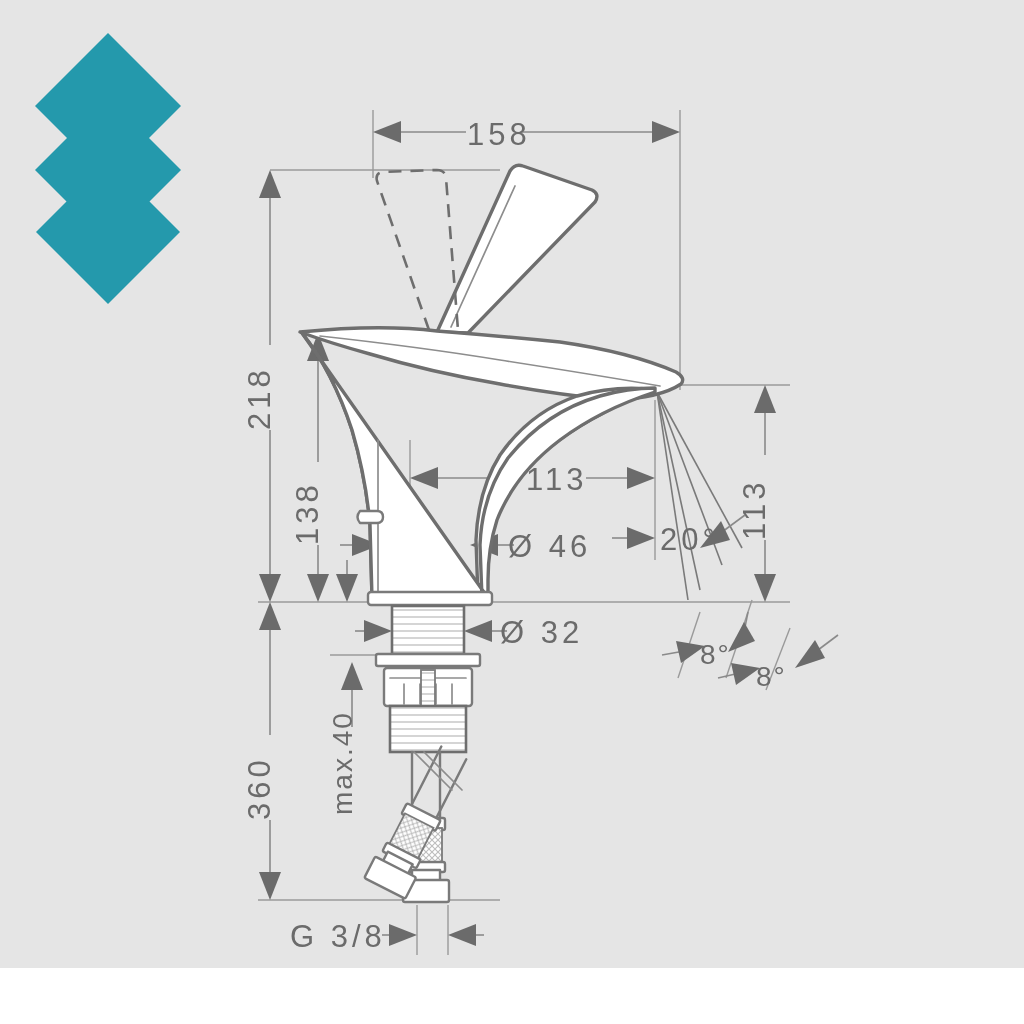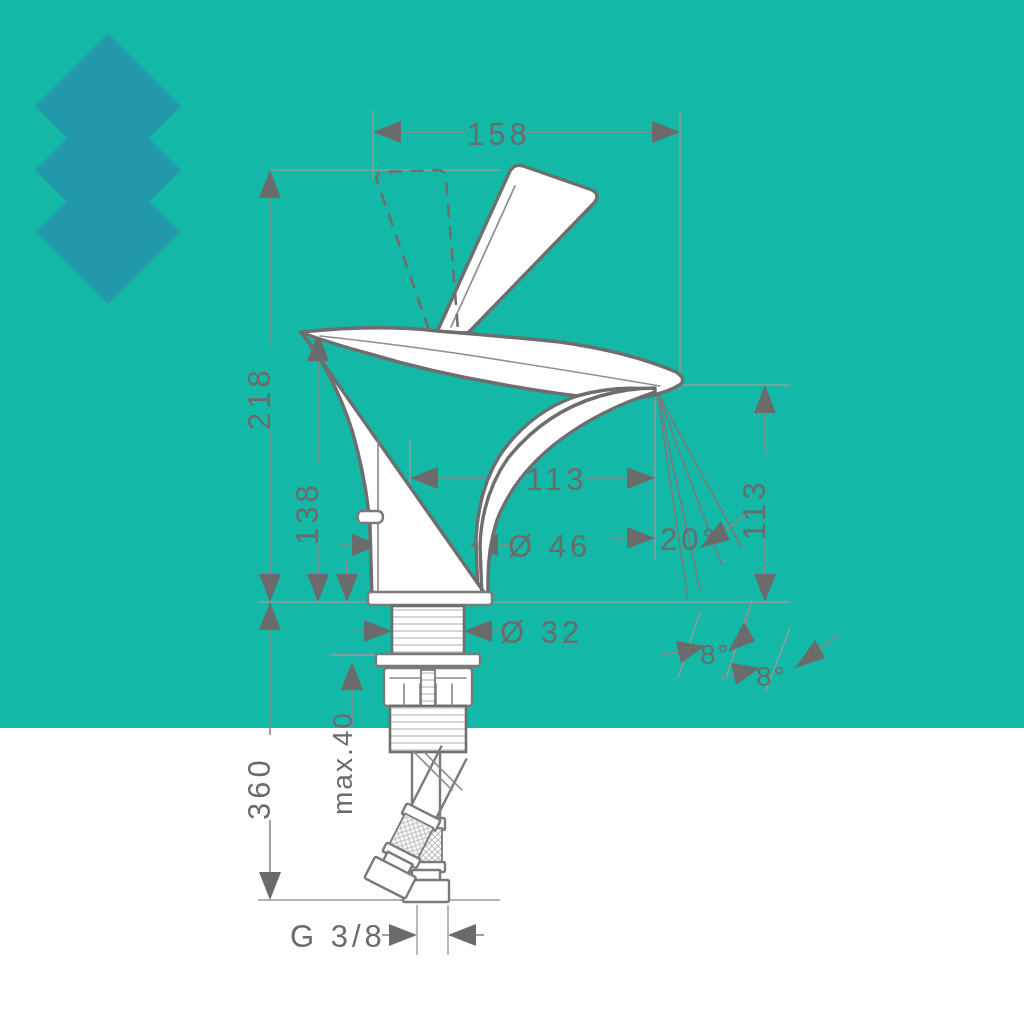--- a/index.html
+++ b/index.html
@@ -10,22 +10,22 @@
   body {
     width: 1024px;
     height: 1024px;
     font-family: "Liberation Sans", sans-serif;
     overflow: hidden;
     position: relative;
   }
   #stage {
     position: relative;
     width: 1024px;
-    height: 728px;
-    background: #14b8a6;
+    height: 968px;
+    background: #e5e5e5;
   }
   #stage > svg {
     position: absolute;
     top: 0;
     left: 0;
     display: block;
   }
   .dimtext {
     font-family: "Liberation Sans", sans-serif;
     font-size: 31px;

